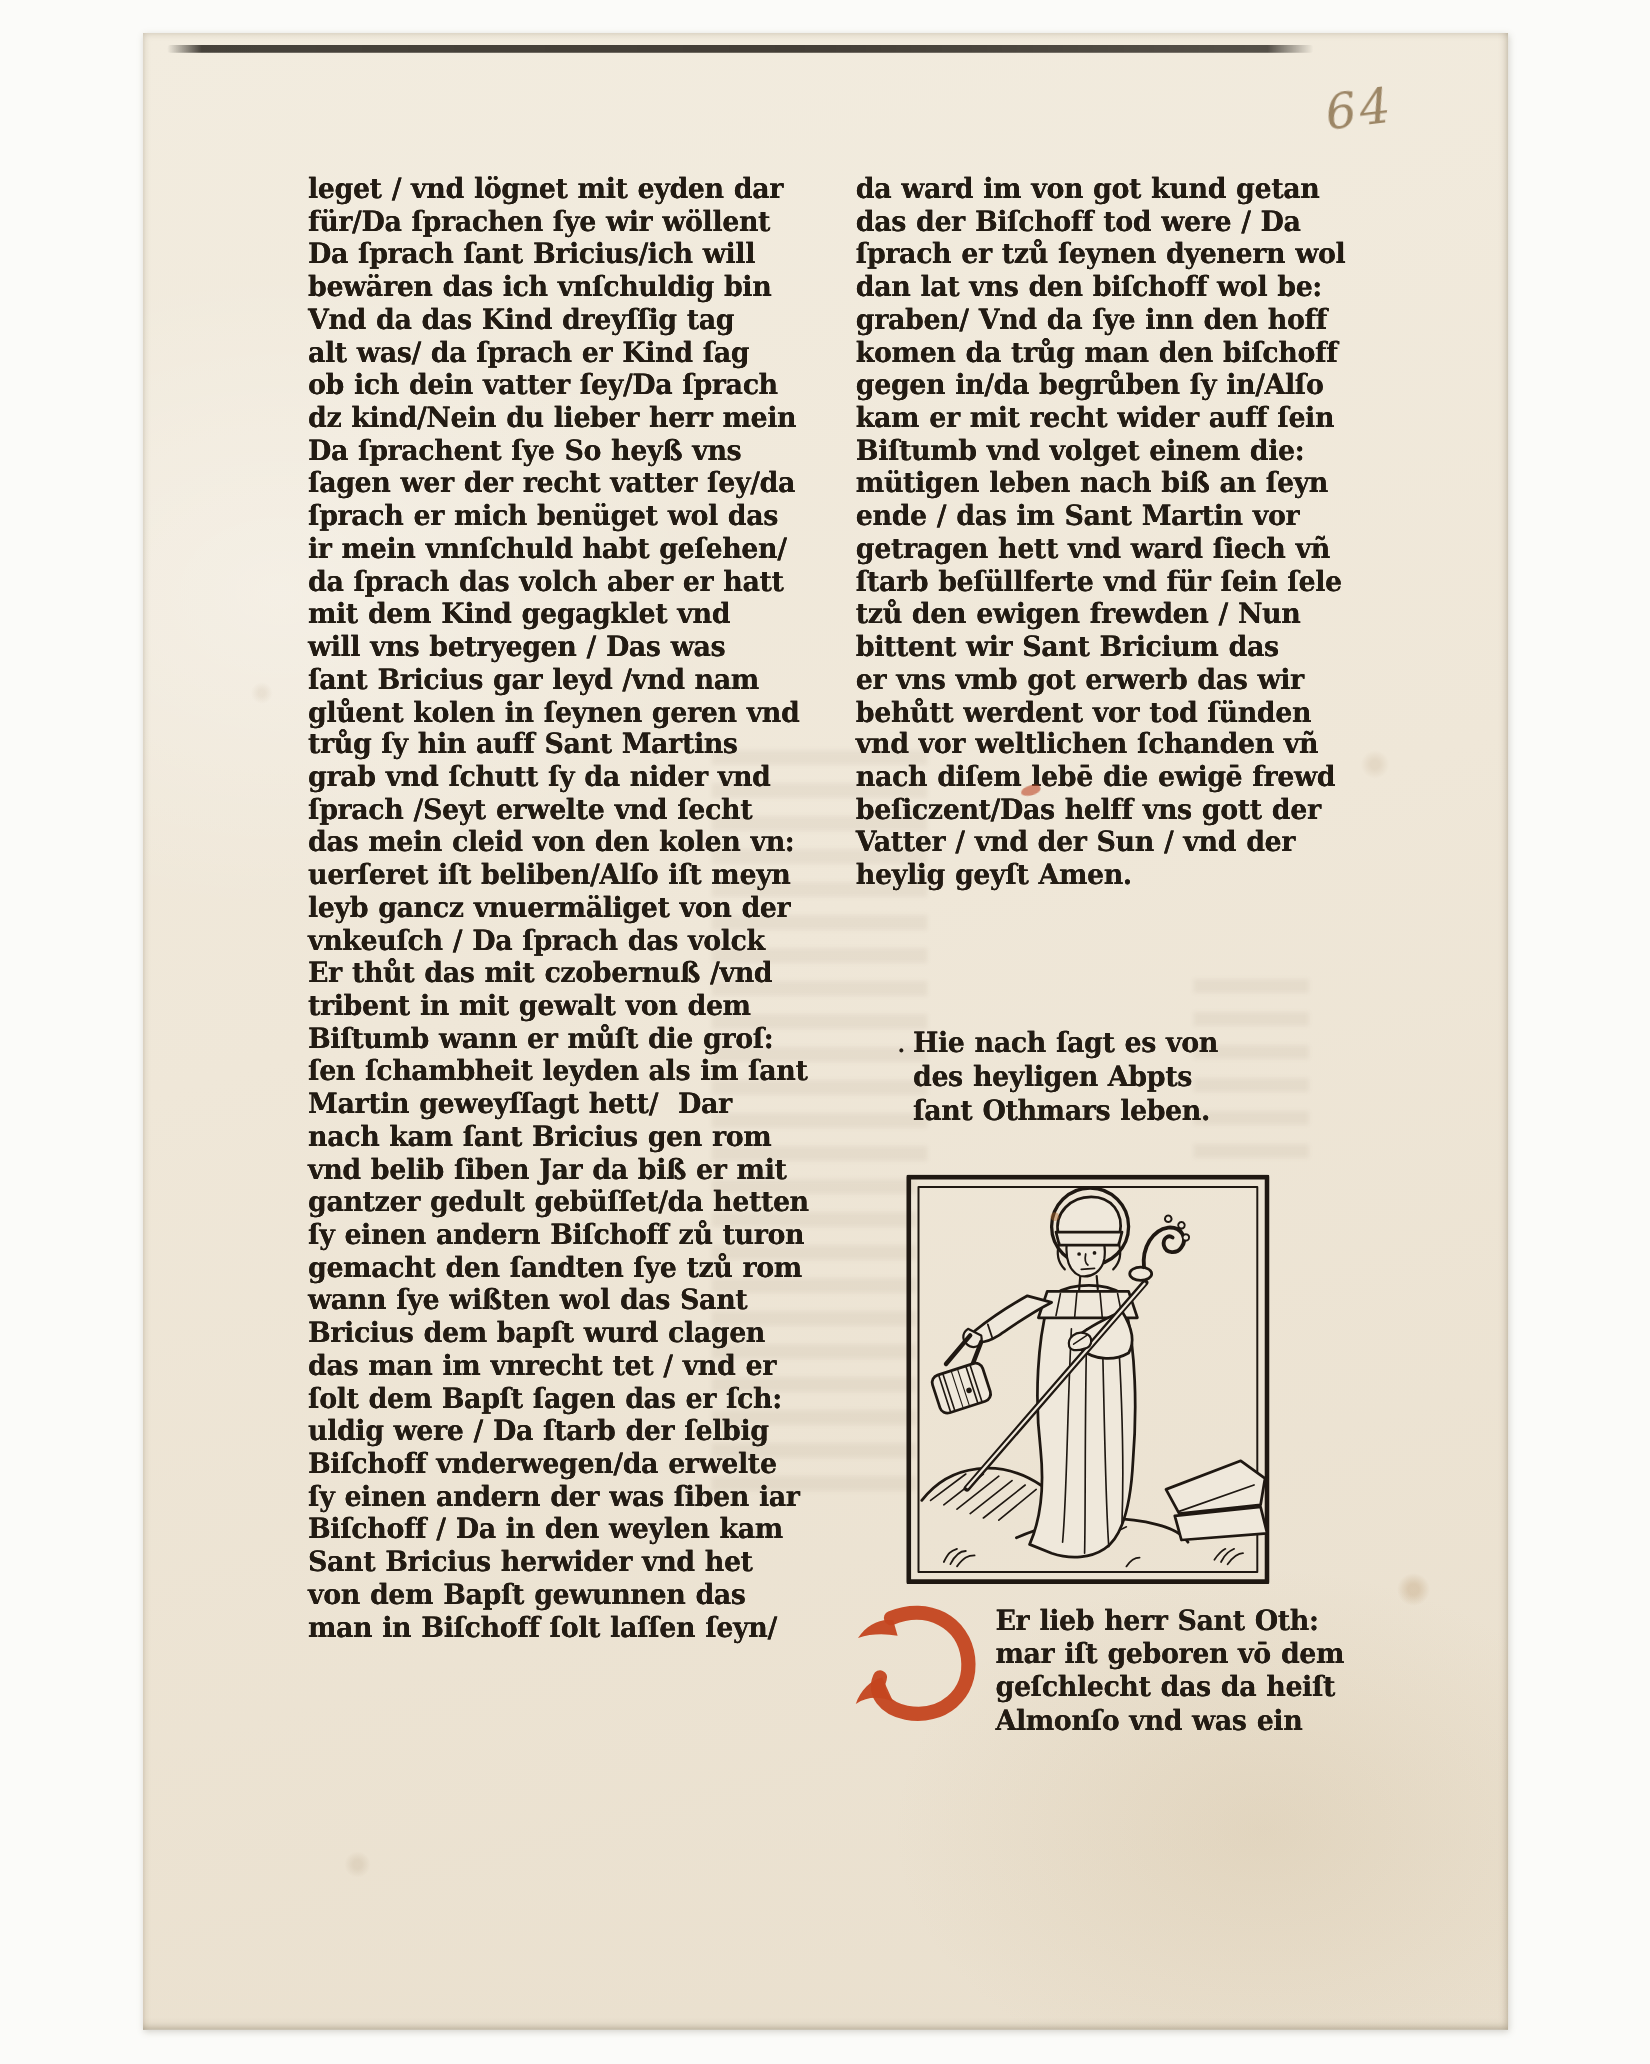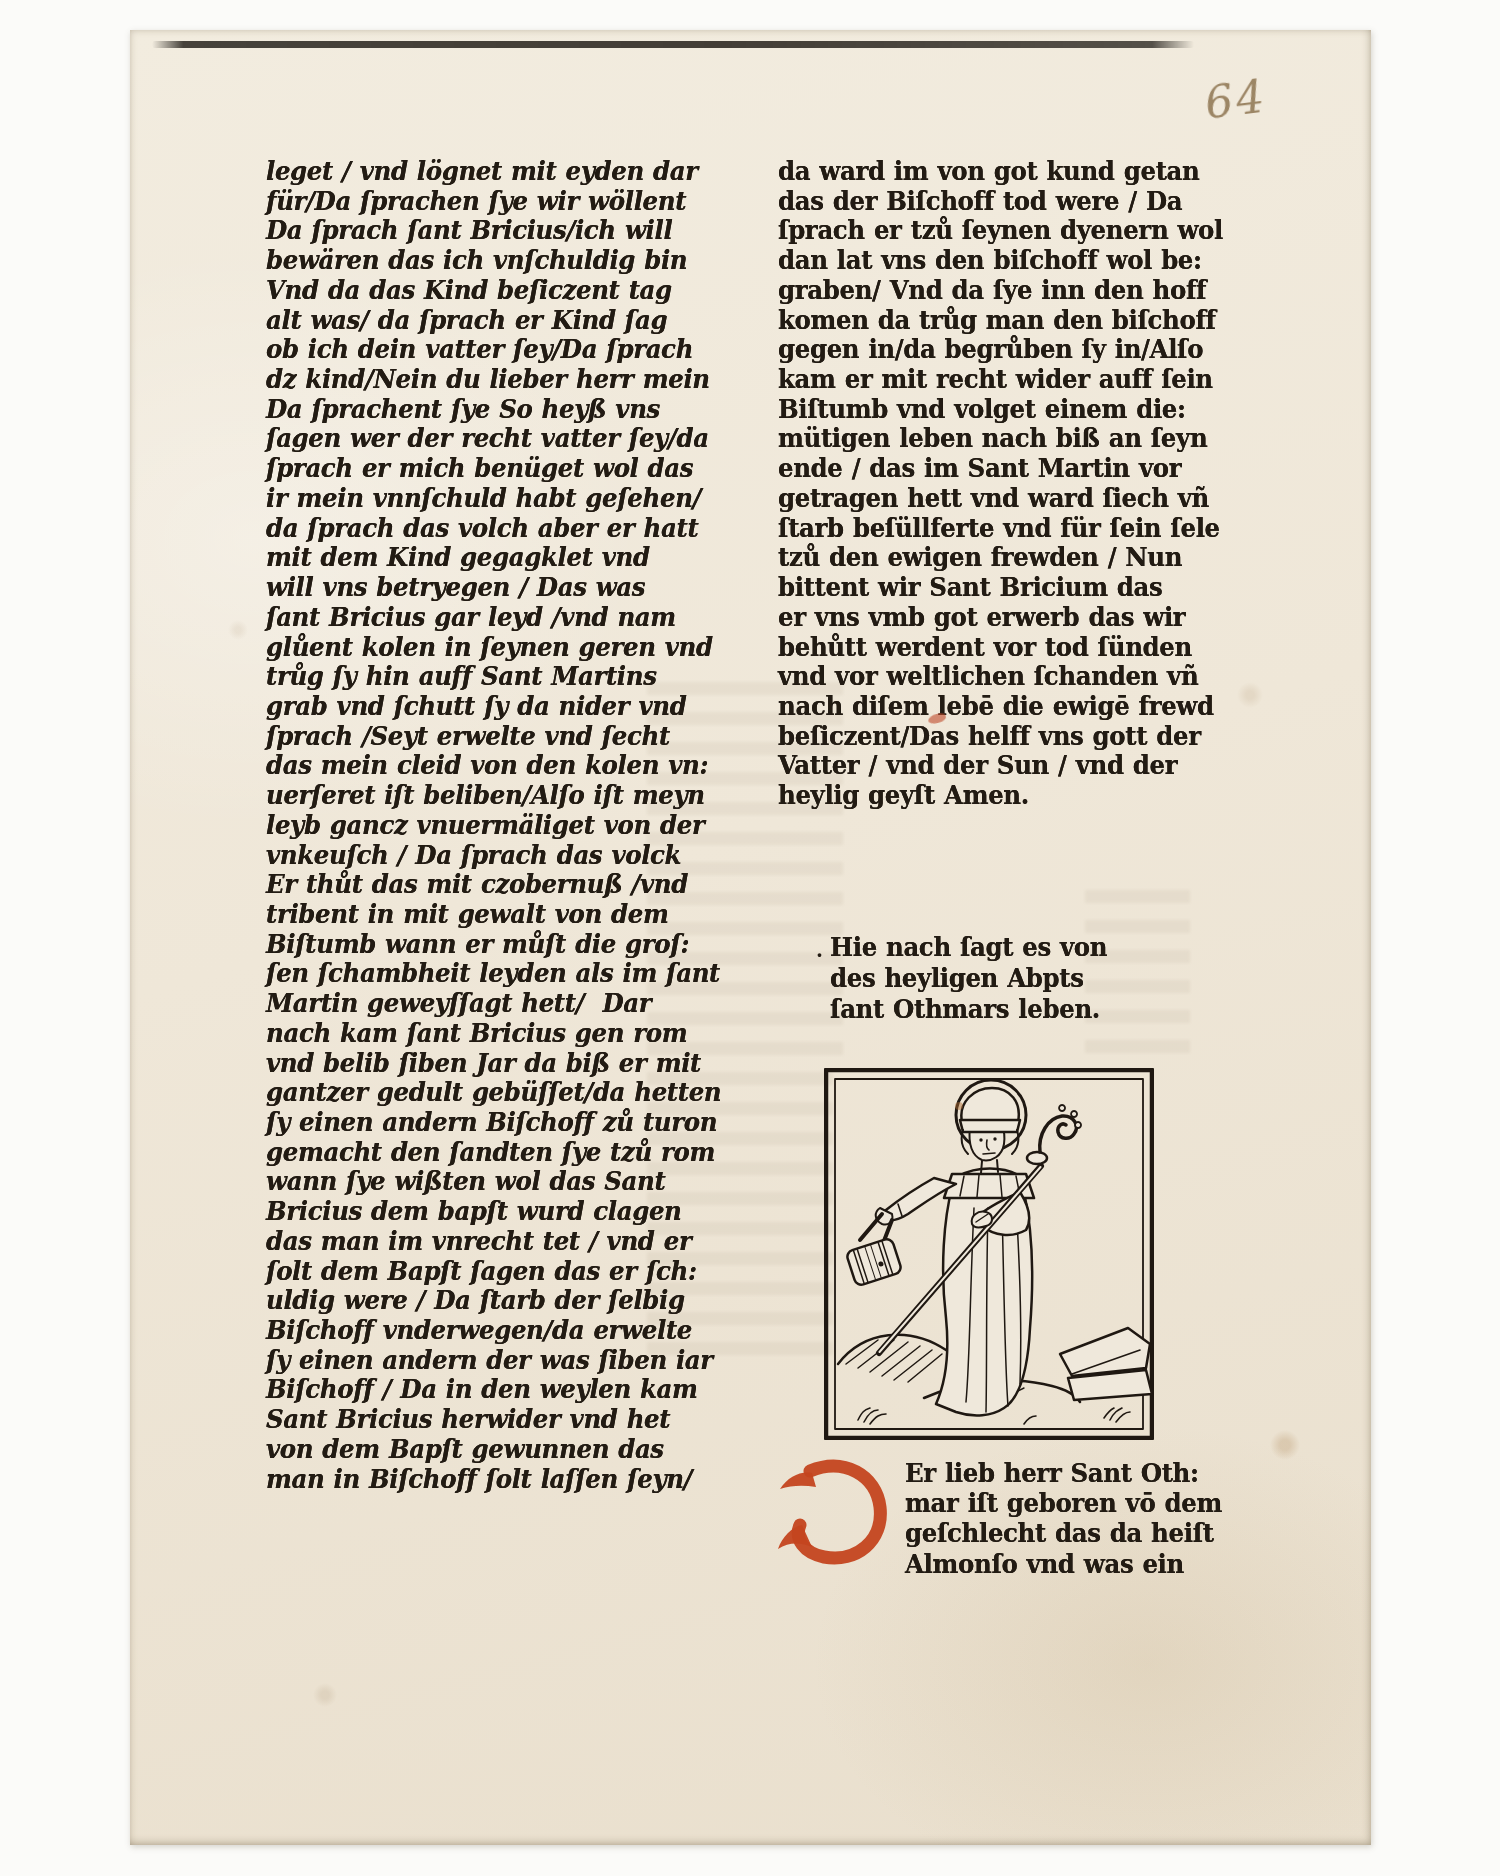--- a/index.html
+++ b/index.html
@@ -19,21 +19,21 @@
                 1px 2px 6px rgba(100,90,70,.25);}
   .top-edge{position:absolute;left:22px;top:11px;width:1042px;height:7px;border-radius:3px;
     background:linear-gradient(90deg, rgba(40,36,30,0), rgba(40,36,30,.85) 3%, rgba(48,43,36,.9) 55%, rgba(40,36,30,.78) 96%, rgba(40,36,30,0));
     filter:blur(.4px);}
   .folio{position:absolute;left:1075px;top:44px;font-style:italic;font-size:44px;
     color:rgba(128,100,62,.75);transform:rotate(-7deg);letter-spacing:3px;filter:blur(.4px);}
   .textcol{position:absolute;font-size:24.5px;line-height:29.72px;font-weight:700;
     color:#221b13;letter-spacing:-0.4px;word-spacing:1px;}
   .textcol .line{white-space:pre;transform:scaleY(1.04);transform-origin:left top;
     text-shadow:0 0 .45px #221b13;}
-  .col-left{left:136px;top:126px;font-style:italic;}
+  .col-left{left:150px;top:126px;}
   .col-right{left:648px;top:126px;}
   .heading{left:700px;top:901px;line-height:31px;}
   .heading .hmark{position:absolute;left:-14px;top:9px;font-size:20px;color:#221b13;}
   .col-bottom{left:775px;top:1428px;line-height:30.2px;}
   .woodcut{position:absolute;left:694px;top:1038px;width:330px;height:372px;}
   .initial-d{position:absolute;left:640px;top:1423px;width:123px;height:116px;}
   .red-smudge{position:absolute;left:798px;top:684px;width:18px;height:9px;background:#bf4a2a;
     opacity:.6;border-radius:60% 40% 50% 50%;transform:rotate(-14deg);filter:blur(.7px);}
   .showthrough{position:absolute;filter:blur(1.8px);opacity:.5;
     background:repeating-linear-gradient(180deg, rgba(124,104,78,.15) 0 13px, rgba(124,104,78,0) 13px 30px);}
@@ -54,21 +54,21 @@
 
     <div class="showthrough st-a"></div>
     <div class="showthrough st-b"></div>
     <div class="showthrough st-c"></div>
 
     <div class="textcol col-left">
         <div class="line">leget / vnd lögnet mit eyden dar</div>
         <div class="line">für/Da ſprachen ſye wir wöllent</div>
         <div class="line">Da ſprach ſant Bricius/ich will</div>
         <div class="line">bewären das ich vnſchuldig bin</div>
-        <div class="line">Vnd da das Kind beſiczent tag</div>
+        <div class="line">Vnd da das Kind dreyſſig tag</div>
         <div class="line">alt was/ da ſprach er Kind ſag</div>
         <div class="line">ob ich dein vatter ſey/Da ſprach</div>
         <div class="line">dz kind/Nein du lieber herr mein</div>
         <div class="line">Da ſprachent ſye So heyß vns</div>
         <div class="line">ſagen wer der recht vatter ſey/da</div>
         <div class="line">ſprach er mich benüget wol das</div>
         <div class="line">ir mein vnnſchuld habt geſehen/</div>
         <div class="line">da ſprach das volch aber er hatt</div>
         <div class="line">mit dem Kind gegagklet vnd</div>
         <div class="line">will vns betryegen / Das was</div>

